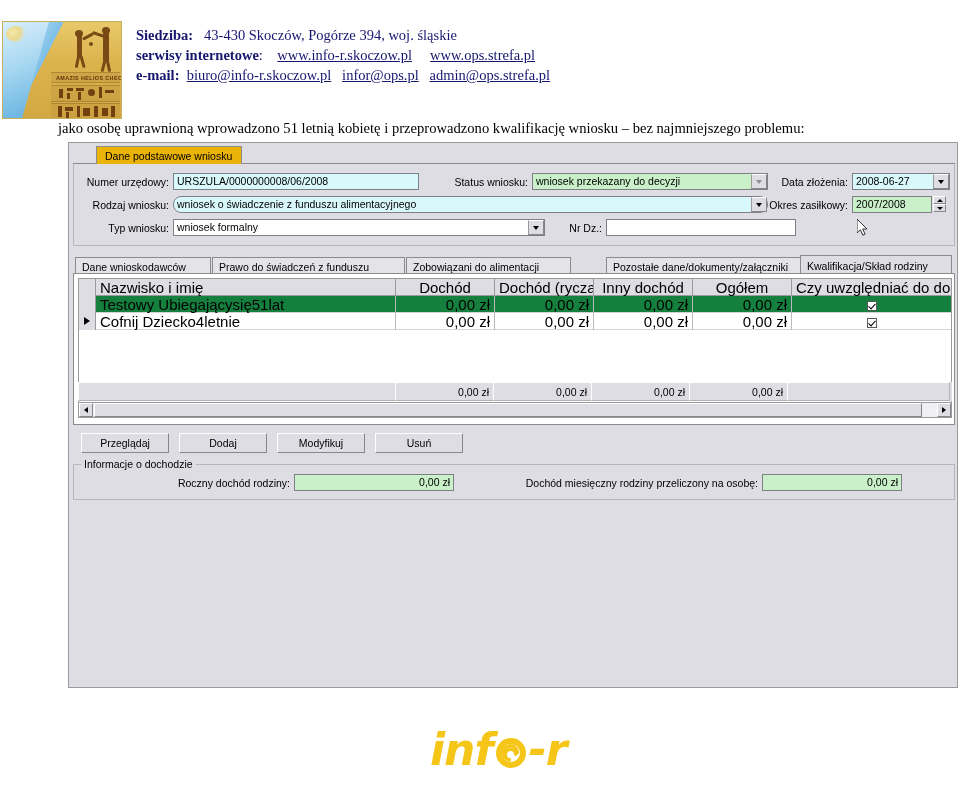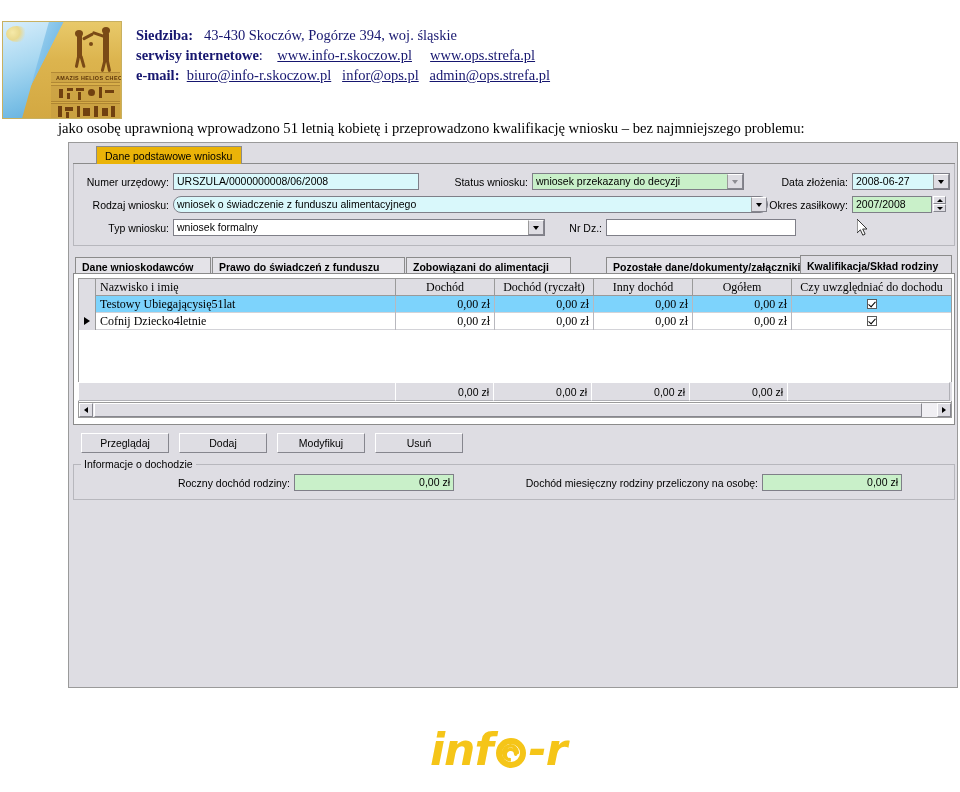--- a/index.html
+++ b/index.html
@@ -112,43 +112,43 @@
   .spin .sb.up { top: 0; } .spin .sb.dn { top: 8px; }
   .tri-up { position: absolute; left: 50%; top: 50%; margin-left:-3px; margin-top:-1.5px; width:0;height:0;
     border-left:3px solid transparent;border-right:3px solid transparent;border-bottom:3px solid #000; }
   .tri-dn { position: absolute; left: 50%; top: 50%; margin-left:-3px; margin-top:-1.5px; width:0;height:0;
     border-left:3px solid transparent;border-right:3px solid transparent;border-top:3px solid #000; }
 
   
   .cursor { position: absolute; width: 12px; height: 18px; }
 
   
-  .tabstrip { position: absolute; left: 4px; top: 112px; width: 882px; height: 19px; font-weight: bold; }
+  .tabstrip { position: absolute; left: 4px; top: 112px; width: 882px; height: 19px; }
   .tab {
     position: absolute; top: 2px; height: 17px; padding: 2px 6px 0 6px;
     background: #e4e3e8; border: 1px solid #8b8b8b; border-bottom: none;
     font-size: 10.5px; line-height: 14px; white-space: nowrap;
   }
   .tab.active { top: 0; height: 19px; background: #dedde3; padding-top: 3px; border-bottom: 1px solid #dedde3; }
 
   
   .grid {
     position: absolute; left: 4px; top: 130px; width: 882px; height: 152px;
     background: #fff; border: 1px solid #8b8b8b;
   }
   .gwrap { position: absolute; left: 4px; top: 4px; width: 874px; height: 130px; border: 1px solid #9a9a9a; background:#fff; overflow:hidden; }
   .grow { position: absolute; left: 0; width: 874px; height: 17px; display: flex; }
   .ghead { background: #dedde3; border-bottom: 1px solid #9a9a9a; }
   .gcell {
-    height: 17px; line-height: 15px; font-size: 12px; padding: 1px 4px 0 4px;
-    border-right: 1px solid #b8b8be; white-space: nowrap; overflow: hidden; font-family: Liberation Serif, serif;
+    height: 17px; line-height: 15px; font-size: 15px; padding: 1px 4px 0 4px;
+    border-right: 1px solid #b8b8be; white-space: nowrap; overflow: hidden;
   }
   .ghead .gcell { text-align: center; border-right: 1px solid #9a9a9a; }
   .grow.data { border-bottom: 1px solid #d3d3d8; }
-  .grow.sel { background: #7dd3fc; }
+  .grow.sel { background: #15803d; }
   .c-marker { width: 17px; border-right: 1px solid #9a9a9a; background: #dedde3; position: relative; }
   .c-name { width: 300px; }
   .c-num { width: 99px; text-align: right; }
   .c-chk { width: 160px; text-align: center; border-right: none; }
   .marker-tri {
     position: absolute; left: 5px; top: 4px; width: 0; height: 0;
     border-top: 4.5px solid transparent; border-bottom: 4.5px solid transparent; border-left: 6px solid #000;
   }
   .chkbox {
     display: inline-block; width: 10px; height: 10px; border: 1px solid #5a5a5a; background: #fff;
@@ -285,21 +285,21 @@
     <div class="toptabstrip">
       <div class="toptab">Dane podstawowe wniosku</div>
     </div>
 
     <div class="hdrbox">
 
       <div class="lbl" style="left:0px;top:12px;width:95px;">Numer urzędowy:</div>
       <div class="fld" style="left:99px;top:9px;width:246px;">URSZULA/0000000008/06/2008</div>
 
       <div class="lbl" style="left:350px;top:12px;width:104px;">Status wniosku:</div>
-      <div class="combo green" style="left:458px;top:9px;width:212px;">
+      <div class="combo green" style="left:458px;top:9px;width:236px;">
         <div class="ctext">wniosek przekazany do decyzji</div>
         <div class="cbtn dis">
             <span class="arrow-dn gray"></span>
           </div>
       </div>
 
       <div class="lbl" style="left:698px;top:12px;width:76px;">Data złożenia:</div>
       <div class="combo" style="left:778px;top:9px;width:98px;">
         <div class="ctext">2008-06-27</div>
         <div class="cbtn">

